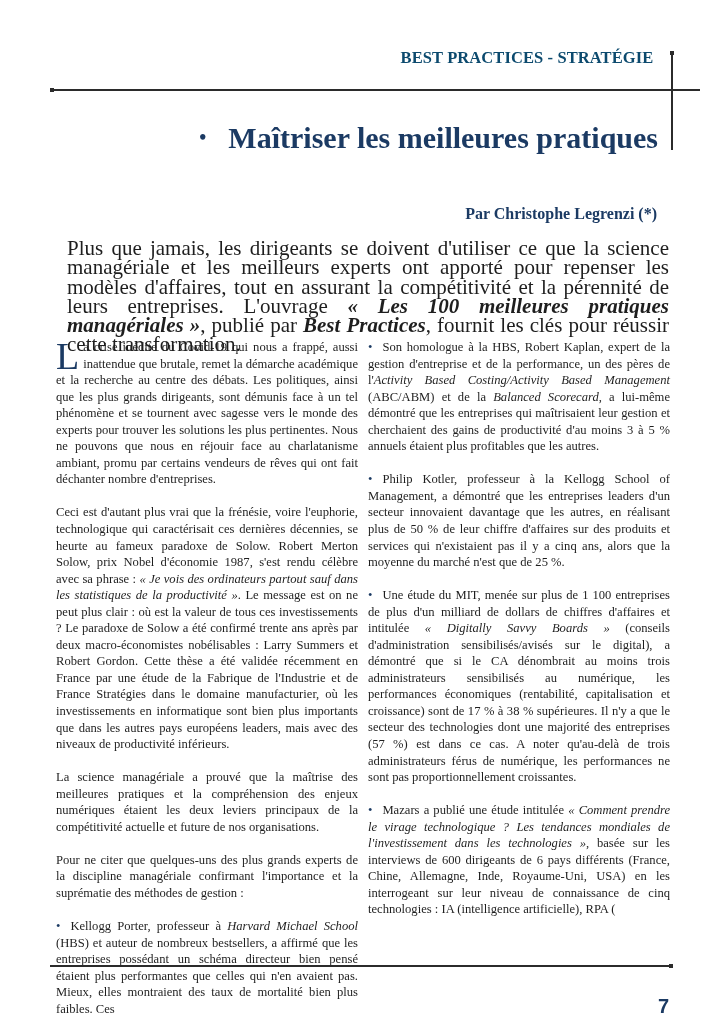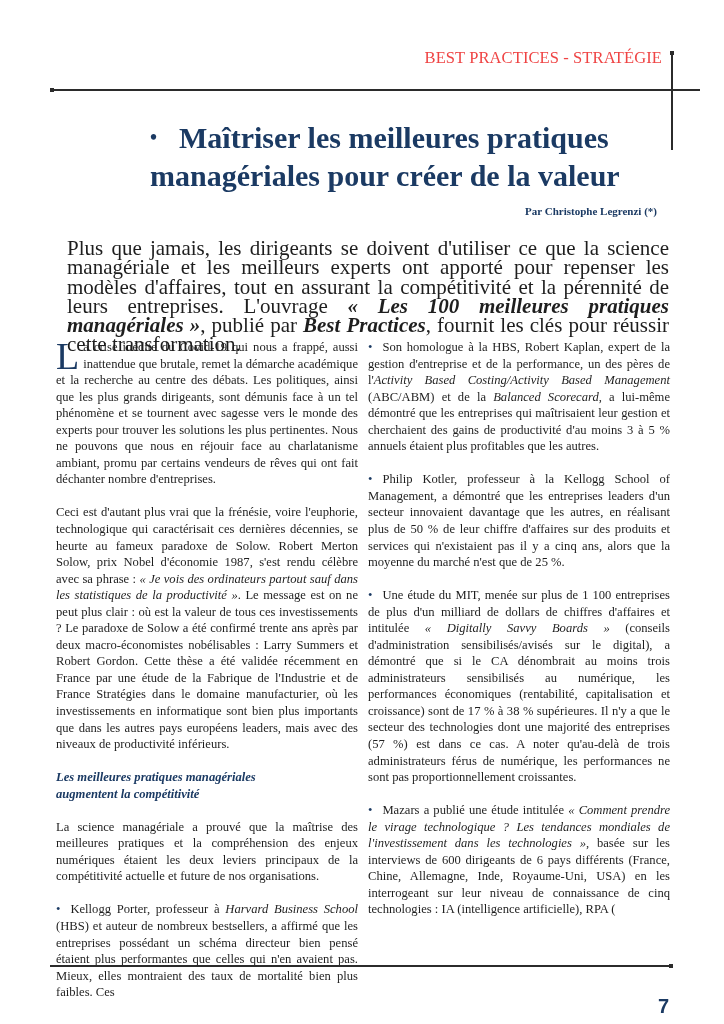--- a/index.html
+++ b/index.html
@@ -1,36 +1,36 @@
 <!DOCTYPE html>
 <html><head>
 <meta charset="utf-8">
 <style>
   html, body { margin: 0; padding: 0; }
   body {
     width: 724px; height: 1024px; background: #ffffff; position: relative; overflow: hidden;
     font-family: "Liberation Serif", "DejaVu Serif", serif; color: #1c1c1c;
   }
   .section-header {
-    position: absolute; left: 392px; top: 48px; width: 270px; text-align: right;
-    font-family: "Liberation Serif", serif; font-weight: normal; font-size: 16.5px; color: #ef4444; letter-spacing: 0.1px;
+    position: absolute; left: 392px; top: 48px; width: 270px; text-align: center;
+    font-family: "Liberation Serif", serif; font-weight: bold; font-size: 16.5px; color: #0c4a6e; letter-spacing: 0.1px;
   }
   .header-rule { position: absolute; left: 52px; top: 89px; width: 648px; height: 2px; background: #2b2b2b; }
   .header-rule-dot { position: absolute; left: 50px; top: 88px; width: 4px; height: 4px; background: #2b2b2b; }
   .vert-rule { position: absolute; left: 671px; top: 53px; width: 1.5px; height: 97px; background: #2b2b2b; }
   .vert-rule-dot { position: absolute; left: 670px; top: 51px; width: 4px; height: 4px; background: #2b2b2b; }
 
   .title {
-    position: absolute; left: 150px; top: 118px; width: 508px; 
+    position: absolute; left: 150px; top: 118px; width: 508px; text-align: right;
     font-family: "Liberation Serif", serif; font-weight: bold; font-size: 30px; line-height: 38px; color: #1b3a63;
   }
   .title .bullet { display: inline-block; margin-right: 22px; font-size: 20px; vertical-align: 4px; }
   .byline {
     position: absolute; left: 380px; top: 205px; width: 277px; text-align: right;
-    font-family: "Liberation Serif", serif; font-weight: bold; font-size: 11px; color: #1b3a63;
+    font-family: "Liberation Serif", serif; font-weight: bold; font-size: 16px; color: #1b3a63;
   }
   .lead {
     position: absolute; left: 67px; top: 239px; width: 602px;
     font-family: "Liberation Serif", serif; font-size: 21px; line-height: 19.3px; color: #1e1e1e; text-align: justify;
   }
   .lead .ib { font-style: italic; font-weight: bold; }
 
   .col { position: absolute; top: 339px; width: 302px; font-size: 12.6px; line-height: 16.55px; text-align: justify; color: #1e1e1e; }
   .col-left { left: 56px; }
   .col-right { left: 368px; top: 339px; }
@@ -58,34 +58,33 @@
 <body>
 
 <div class="section-header">BEST PRACTICES -  STRATÉGIE</div>
 <div class="header-rule"></div>
 <div class="header-rule-dot"></div>
 <div class="vert-rule"></div>
 <div class="vert-rule-dot"></div>
 
 <div class="title">
   <span class="bullet">•</span><span>Maîtriser les meilleures pratiques</span><br>
-  <span>managériales pour créer de la valeur</span>
 </div>
 <div class="byline">Par Christophe Legrenzi (*)</div>
 
 <div class="lead">
   <span>Plus que jamais, les dirigeants se doivent d'utiliser ce que la science managériale et les meilleurs experts ont apporté pour repenser les modèles d'affaires, tout en assurant la compétitivité et la pérennité de leurs entreprises. L'ouvrage </span><span class="ib">« Les 100 meilleures pratiques managériales »</span><span>, publié par </span><span class="ib">Best Practices</span><span>, fournit les clés pour réussir cette transformation.</span>
 </div>
 
 <div class="col col-left">
   <p><span class="dropcap">L</span><span>a crise inédite du Covid-19 qui nous a frappé, aussi inattendue que brutale, remet la démarche académique et la recherche au centre des débats. Les politiques, ainsi que les plus grands dirigeants, sont démunis face à un tel phénomène et se tournent avec sagesse vers le monde des experts pour trouver les solutions les plus pertinentes. Nous ne pouvons que nous en réjouir face au charlatanisme ambiant, promu par certains vendeurs de rêves qui ont fait déchanter nombre d'entreprises.</span></p>
   <p><span>Ceci est d'autant plus vrai que la frénésie, voire l'euphorie, technologique qui caractérisait ces dernières décennies, se heurte au fameux paradoxe de Solow. Robert Merton Solow, prix Nobel d'économie 1987, s'est rendu célèbre avec sa phrase : </span><em>« Je vois des ordinateurs partout sauf dans les statistiques de la productivité »</em><span>. Le message est on ne peut plus clair : où est la valeur de tous ces investissements ? Le paradoxe de Solow a été confirmé trente ans après par deux macro-économistes nobélisables : Larry Summers et Robert Gordon. Cette thèse a été validée récemment en France par une étude de la Fabrique de l'Industrie et de France Stratégies dans le domaine manufacturier, où les investissements en informatique sont bien plus importants que dans les autres pays européens leaders, mais avec des niveaux de productivité inférieurs.</span></p>
-  <div class="subhead"><span>Les meilleures pratiques managériales</span><br><span>augmentent la compétitivité</span></div>
   <p>La science managériale a prouvé que la maîtrise des meilleures pratiques et la compréhension des enjeux numériques étaient les deux leviers principaux de la compétitivité actuelle et future de nos organisations.</p>
-  <p class="nomb"><span class="blt">•</span><span>Kellogg Porter, professeur à </span><em>Harvard Business School</em><span> (HBS) et auteur de nombreux bestsellers, a affirmé que les entreprises possédant un schéma directeur bien pensé étaient plus performantes que celles qui n'en avaient pas. Mieux, elles montraient des taux de mortalité bien plus faibles. Ces</span></p>
+  <p>Pour ne citer que quelques-uns des plus grands experts de la discipline managériale confirmant l'importance et la suprématie des méthodes de gestion :</p>
+  <p class="nomb"><span class="blt">•</span><span>Kellogg Porter, professeur à </span><em>Harvard Michael School</em><span> (HBS) et auteur de nombreux bestsellers, a affirmé que les entreprises possédant un schéma directeur bien pensé étaient plus performantes que celles qui n'en avaient pas. Mieux, elles montraient des taux de mortalité bien plus faibles. Ces</span></p>
 </div>
 
 <div class="col col-right">
   <p><span class="blt">•</span><span>Son homologue à la HBS, Robert Kaplan, expert de la gestion d'entreprise et de la performance, un des pères de l'</span><em>Activity Based Costing/Activity Based Management</em><span> (ABC/ABM) et de la </span><em>Balanced Scorecard</em><span>, a lui-même démontré que les entreprises qui maîtrisaient leur gestion et cherchaient des gains de productivité d'au moins 3 à 5 % annuels étaient plus profitables que les autres.</span></p>
   <p><span class="blt">•</span><span>Philip Kotler, professeur à la Kellogg School of Management, a démontré que les entreprises leaders d'un secteur innovaient davantage que les autres, en réalisant plus de 50 % de leur chiffre d'affaires sur des produits et services qui n'existaient pas il y a cinq ans, alors que la moyenne du marché n'est que de 25 %.</span></p>
   <p><span class="blt">•</span><span>Une étude du MIT, menée sur plus de 1 100 entreprises de plus d'un milliard de dollars de chiffres d'affaires et intitulée </span><em>« Digitally Savvy Boards »</em><span> (conseils d'administration sensibilisés/avisés sur le digital), a démontré que si le CA dénombrait au moins trois administrateurs sensibilisés au numérique, les performances économiques (rentabilité, capitalisation et croissance) sont de 17 % à 38 % supérieures. Il n'y a que le secteur des technologies dont une majorité des entreprises (57 %) est dans ce cas. A noter qu'au-delà de trois administrateurs férus de numérique, les performances ne sont pas proportionnellement croissantes.</span></p>
   <p class="nomb"><span class="blt">•</span><span>Mazars a publié une étude intitulée </span><em>« Comment prendre le virage technologique ? Les tendances mondiales de l'investissement dans les technologies »</em><span>, basée sur les interviews de 600 dirigeants de 6 pays différents (France, Chine, Allemagne, Inde, Royaume-Uni, USA) en les interrogeant sur leur niveau de connaissance de cinq technologies : IA (intelligence artificielle), RPA (</span></p>
 </div>
 
 <div class="footer-rule"></div>

